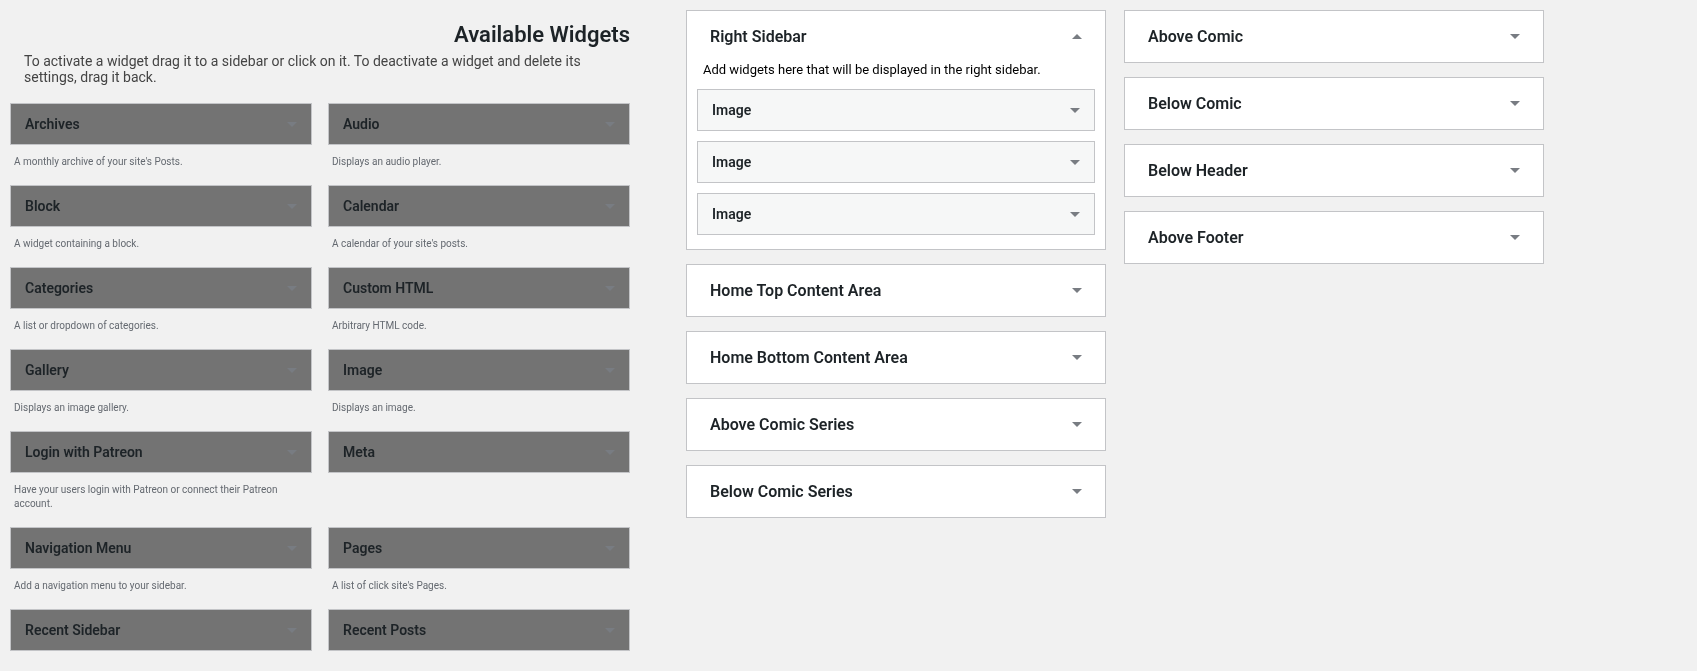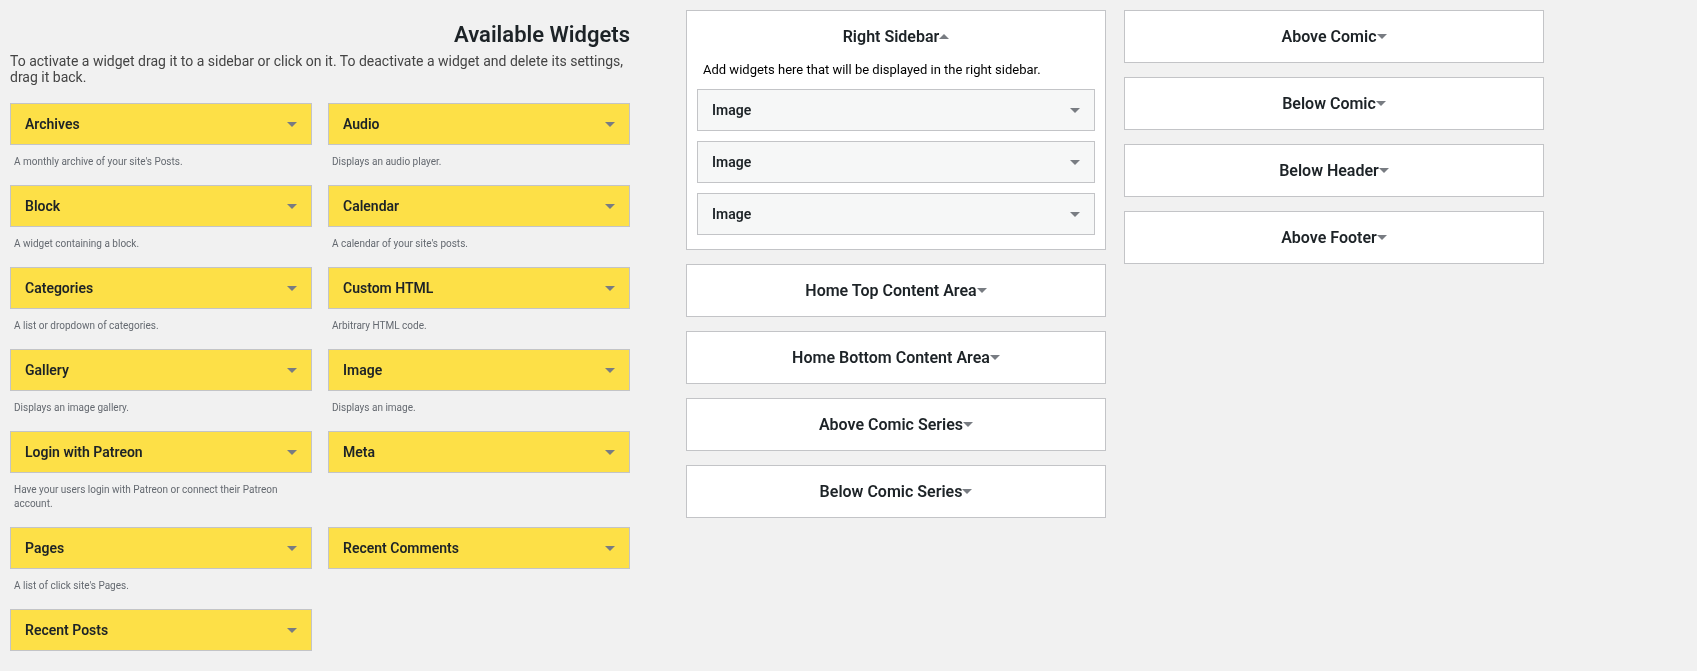--- a/index.html
+++ b/index.html
@@ -28,36 +28,36 @@
   }
 
   h2.section-title {
     font-size: 22px;
     font-weight: 600;
     margin: 12px 0 6px 0;
     color: #1d2327;
     text-align: right;
   }
   p.section-desc {
-    margin: 6px 0 18px 0;
+    margin: 6px 0 18px 14px;
     color: #444;
     font-size: 14px;
   }
 
   .widget-grid {
     display: grid;
     grid-template-columns: 1fr 1fr;
     column-gap: 16px;
     row-gap: 0;
   }
 
   .widget-cell { }
 
   .widget-box {
-    background: #fde047;
+    background: #737373;
     border: 1px solid #c3c4c7;
     display: flex;
     align-items: center;
     justify-content: space-between;
     padding: 12px 14px;
     cursor: move;
     position: relative;
   }
   .widget-title {
     font-size: 14px;
@@ -73,21 +73,21 @@
 
   
   .sidebar-panel {
     background: #fff;
     border: 1px solid #c3c4c7;
     margin-bottom: 14px;
   }
   .sidebar-header {
     display: flex;
     align-items: center;
-    justify-content: center;
+    justify-content: space-between;
     padding: 16px 23px;
     cursor: pointer;
   }
   .sidebar-header .title {
     font-size: 16px;
     font-weight: 600;
   }
   .sidebar-panel .body {
     padding: 0 10px 14px 10px;
   }
@@ -200,28 +200,35 @@
           <div class="widget-desc">Have your users login with Patreon or connect their Patreon account.</div>
         </div>
         <div class="widget-cell">
           <div class="widget-box">
             <span class="widget-title">Meta</span>
             <span class="caret caret-down"></span>
           </div>
         </div>
         <div class="widget-cell">
           <div class="widget-box">
+            <span class="widget-title">Navigation Menu</span>
+            <span class="caret caret-down"></span>
+          </div>
+          <div class="widget-desc">Add a navigation menu to your sidebar.</div>
+        </div>
+        <div class="widget-cell">
+          <div class="widget-box">
             <span class="widget-title">Pages</span>
             <span class="caret caret-down"></span>
           </div>
           <div class="widget-desc">A list of click site's Pages.</div>
         </div>
         <div class="widget-cell">
           <div class="widget-box">
-            <span class="widget-title">Recent Comments</span>
+            <span class="widget-title">Recent Sidebar</span>
             <span class="caret caret-down"></span>
           </div>
         </div>
         <div class="widget-cell">
           <div class="widget-box">
             <span class="widget-title">Recent Posts</span>
             <span class="caret caret-down"></span>
           </div>
         </div>
       </div>

